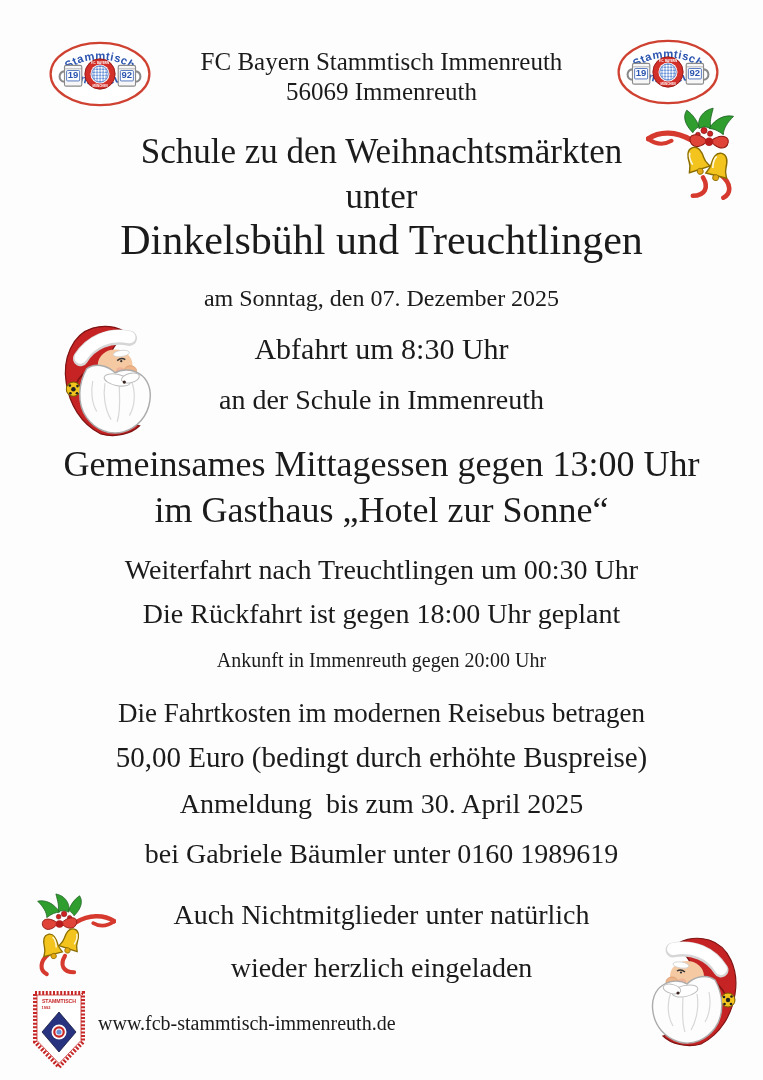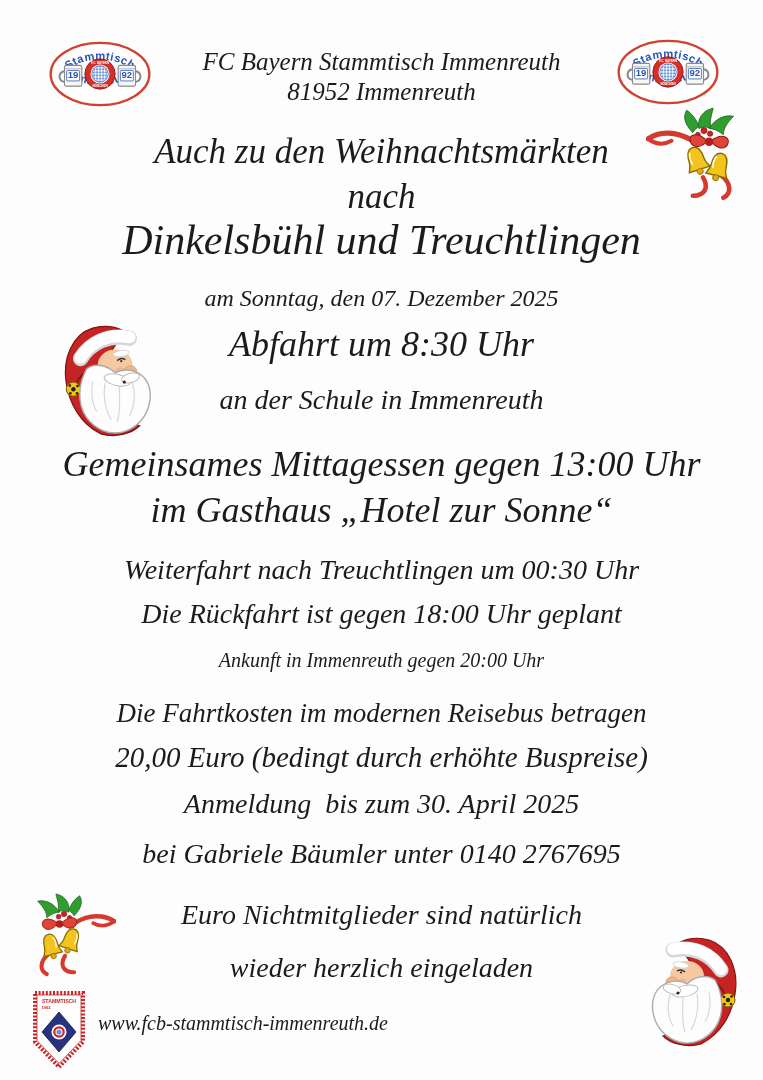--- a/index.html
+++ b/index.html
@@ -3,21 +3,21 @@
 <meta charset="utf-8">
 <style>
   html,body{margin:0;padding:0}
   body{
     width:763px;height:1080px;position:relative;overflow:hidden;
     background:#fdfdfd;color:#1b1b1b;
     font-family:"Liberation Serif", serif;
   }
   .line{
     position:absolute;left:0;right:0;text-align:center;
-    white-space:pre;line-height:1.18;z-index:2;font-style:italic;
+    white-space:pre;line-height:1.18;z-index:2;
   }
   .left-line{text-align:left;right:auto}
   .deco{position:absolute;z-index:1}
   .logo-arc{font-family:"Liberation Sans",sans-serif;font-weight:bold;fill:#2b55b0;font-size:13px;letter-spacing:.5px}
   .ring-txt{font-family:"Liberation Sans",sans-serif;font-weight:bold;fill:#ffffff;font-size:3.4px}
   .mug-num{font-family:"Liberation Sans",sans-serif;font-weight:bold;fill:#2b55b0;font-size:11px;text-anchor:middle}
   .pennant-txt{font-family:"Liberation Sans",sans-serif;font-weight:bold;fill:#c62828;text-anchor:middle}
 </style>
 </head>
 <body>
@@ -143,39 +143,39 @@
   </svg>
 <svg class="deco" style="left:632px;top:936px" width="126" height="112" viewBox="0 0 100 112" preserveAspectRatio="xMidYMid meet">
     <use href="#santahead" transform="translate(100,0) scale(-1,1)"></use>
   </svg>
 
 <svg class="deco" style="left:30px;top:990px" width="58" height="82" viewBox="0 0 58 82">
     <use href="#pennantg"></use>
   </svg>
 
 <div class="line" style="top:47px;font-size:25px">FC Bayern Stammtisch Immenreuth</div>
-<div class="line" style="top:77px;font-size:25px">81952 Immenreuth</div>
+<div class="line" style="top:77px;font-size:25px">56069 Immenreuth</div>
 
-<div class="line" style="top:131px;font-size:35px">Auch zu den Weihnachtsmärkten</div>
-<div class="line" style="top:176px;font-size:35px">nach</div>
+<div class="line" style="top:131px;font-size:35px">Schule zu den Weihnachtsmärkten</div>
+<div class="line" style="top:176px;font-size:35px">unter</div>
 <div class="line" style="top:216px;font-size:42px">Dinkelsbühl und Treuchtlingen</div>
 <div class="line" style="top:284px;font-size:24px">am Sonntag, den 07. Dezember 2025</div>
 
-<div class="line" style="top:323px;font-size:36px">Abfahrt um 8:30 Uhr</div>
+<div class="line" style="top:331px;font-size:30px">Abfahrt um 8:30 Uhr</div>
 <div class="line" style="top:383px;font-size:28px">an der Schule in Immenreuth</div>
 
 <div class="line" style="top:443px;font-size:36px">Gemeinsames Mittagessen gegen 13:00 Uhr</div>
 <div class="line" style="top:489px;font-size:36px">im Gasthaus „Hotel zur Sonne“</div>
 
 <div class="line" style="top:553px;font-size:28px">Weiterfahrt nach Treuchtlingen um 00:30 Uhr</div>
 <div class="line" style="top:597px;font-size:28px">Die Rückfahrt ist gegen 18:00 Uhr geplant</div>
 <div class="line" style="top:649px;font-size:20px">Ankunft in Immenreuth gegen 20:00 Uhr</div>
 
 <div class="line" style="top:698px;font-size:27px">Die Fahrtkosten im modernen Reisebus betragen</div>
-<div class="line" style="top:740px;font-size:29px">20,00 Euro (bedingt durch erhöhte Buspreise)</div>
+<div class="line" style="top:740px;font-size:29px">50,00 Euro (bedingt durch erhöhte Buspreise)</div>
 
 <div class="line" style="top:787px;font-size:28px">Anmeldung  bis zum 30. April 2025</div>
-<div class="line" style="top:837px;font-size:28px">bei Gabriele Bäumler unter 0140 2767695</div>
+<div class="line" style="top:837px;font-size:28px">bei Gabriele Bäumler unter 0160 1989619</div>
 
-<div class="line" style="top:898px;font-size:28px">Euro Nichtmitglieder sind natürlich</div>
+<div class="line" style="top:898px;font-size:28px">Auch Nichtmitglieder unter natürlich</div>
 <div class="line" style="top:951px;font-size:28px">wieder herzlich eingeladen</div>
 
 <div class="line left-line" style="top:1012px;left:98px;font-size:20px">www.fcb-stammtisch-immenreuth.de</div>
 
 </body></html>

